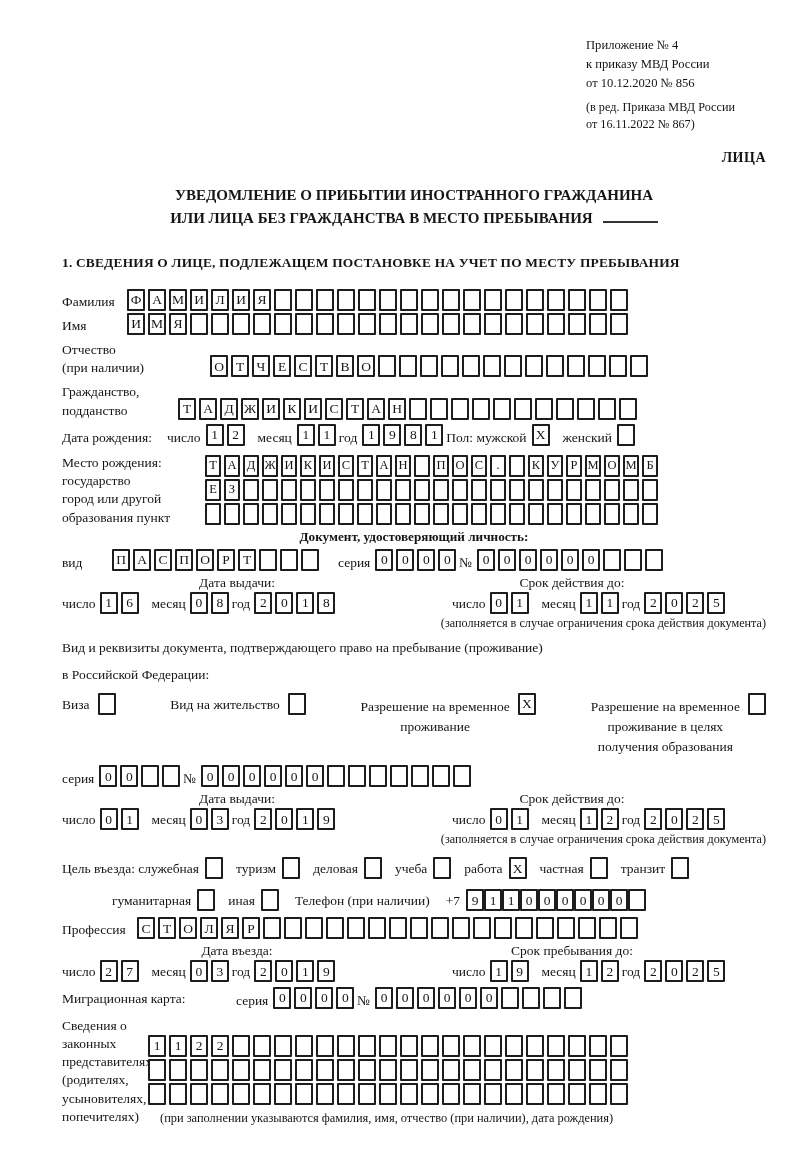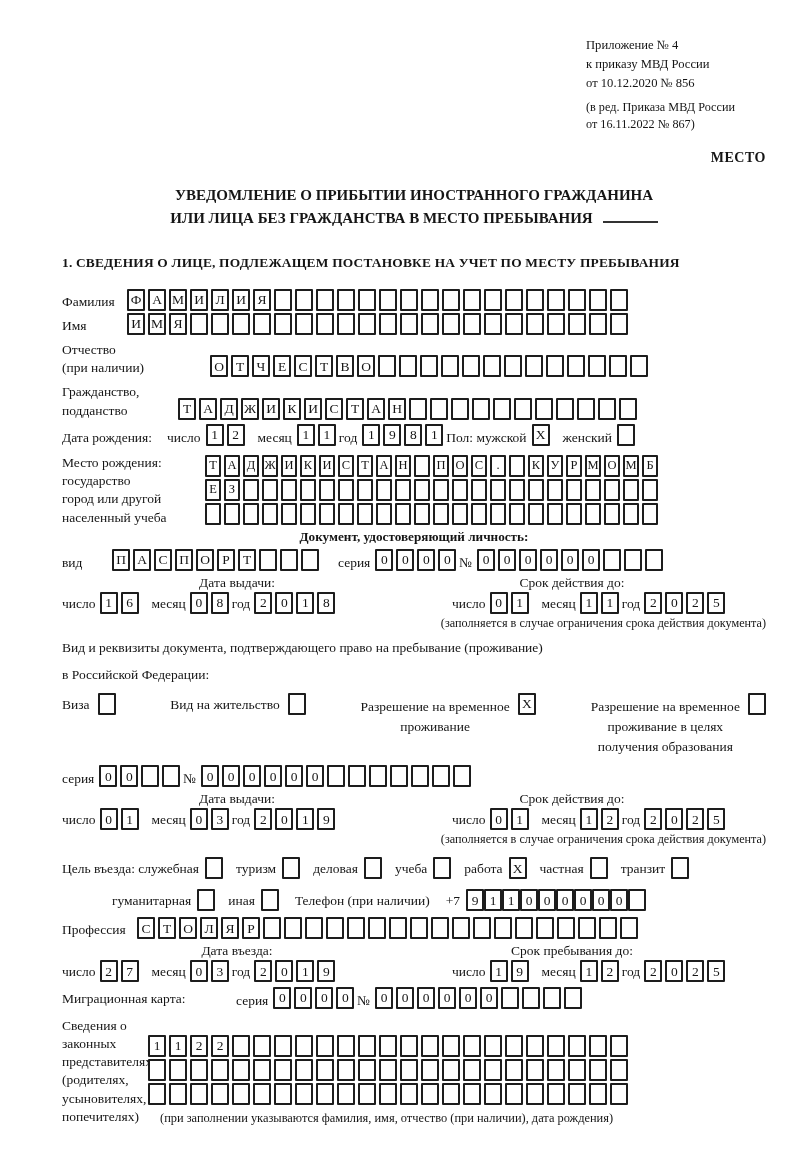--- a/index.html
+++ b/index.html
@@ -80,21 +80,21 @@
 
   <div class="appendix">
     <div>Приложение № 4</div>
     <div>к приказу МВД России</div>
     <div>от 10.12.2020 № 856</div>
   </div>
   <div class="revision">
     <div>(в ред. Приказа МВД России</div>
     <div>от 16.11.2022 № 867)</div>
   </div>
-  <div class="forma">МЕСТО</div>
+  <div class="forma">ЛИЦА</div>
 
   <div class="title">
     <div>УВЕДОМЛЕНИЕ О ПРИБЫТИИ ИНОСТРАННОГО ГРАЖДАНИНА</div>
     <div><span>ИЛИ ЛИЦА БЕЗ ГРАЖДАНСТВА В МЕСТО ПРЕБЫВАНИЯ</span><span class="blank-line"></span></div>
   </div>
 
   <div class="sec-heading">1. СВЕДЕНИЯ О ЛИЦЕ, ПОДЛЕЖАЩЕМ ПОСТАНОВКЕ НА УЧЕТ ПО МЕСТУ ПРЕБЫВАНИЯ</div>
 
   <div class="form-body">
 
@@ -245,21 +245,21 @@
       <span class="gap10"></span>
       <span class="inline-lbl">женский</span>
       <div class="cell"></div>
     </div>
 
     <div class="row mt4 stack-rows">
       <div class="w143">
         <div class="lbl">Место рождения:</div>
         <div class="sublbl">государство</div>
         <div class="sublbl">город или другой</div>
-        <div class="sublbl">населенный учеба</div>
+        <div class="sublbl">образования пункт</div>
       </div>
       <div>
         <div class="cells compact">
             <div class="cell">Т</div>
             <div class="cell">А</div>
             <div class="cell">Д</div>
             <div class="cell">Ж</div>
             <div class="cell">И</div>
             <div class="cell">К</div>
             <div class="cell">И</div>

